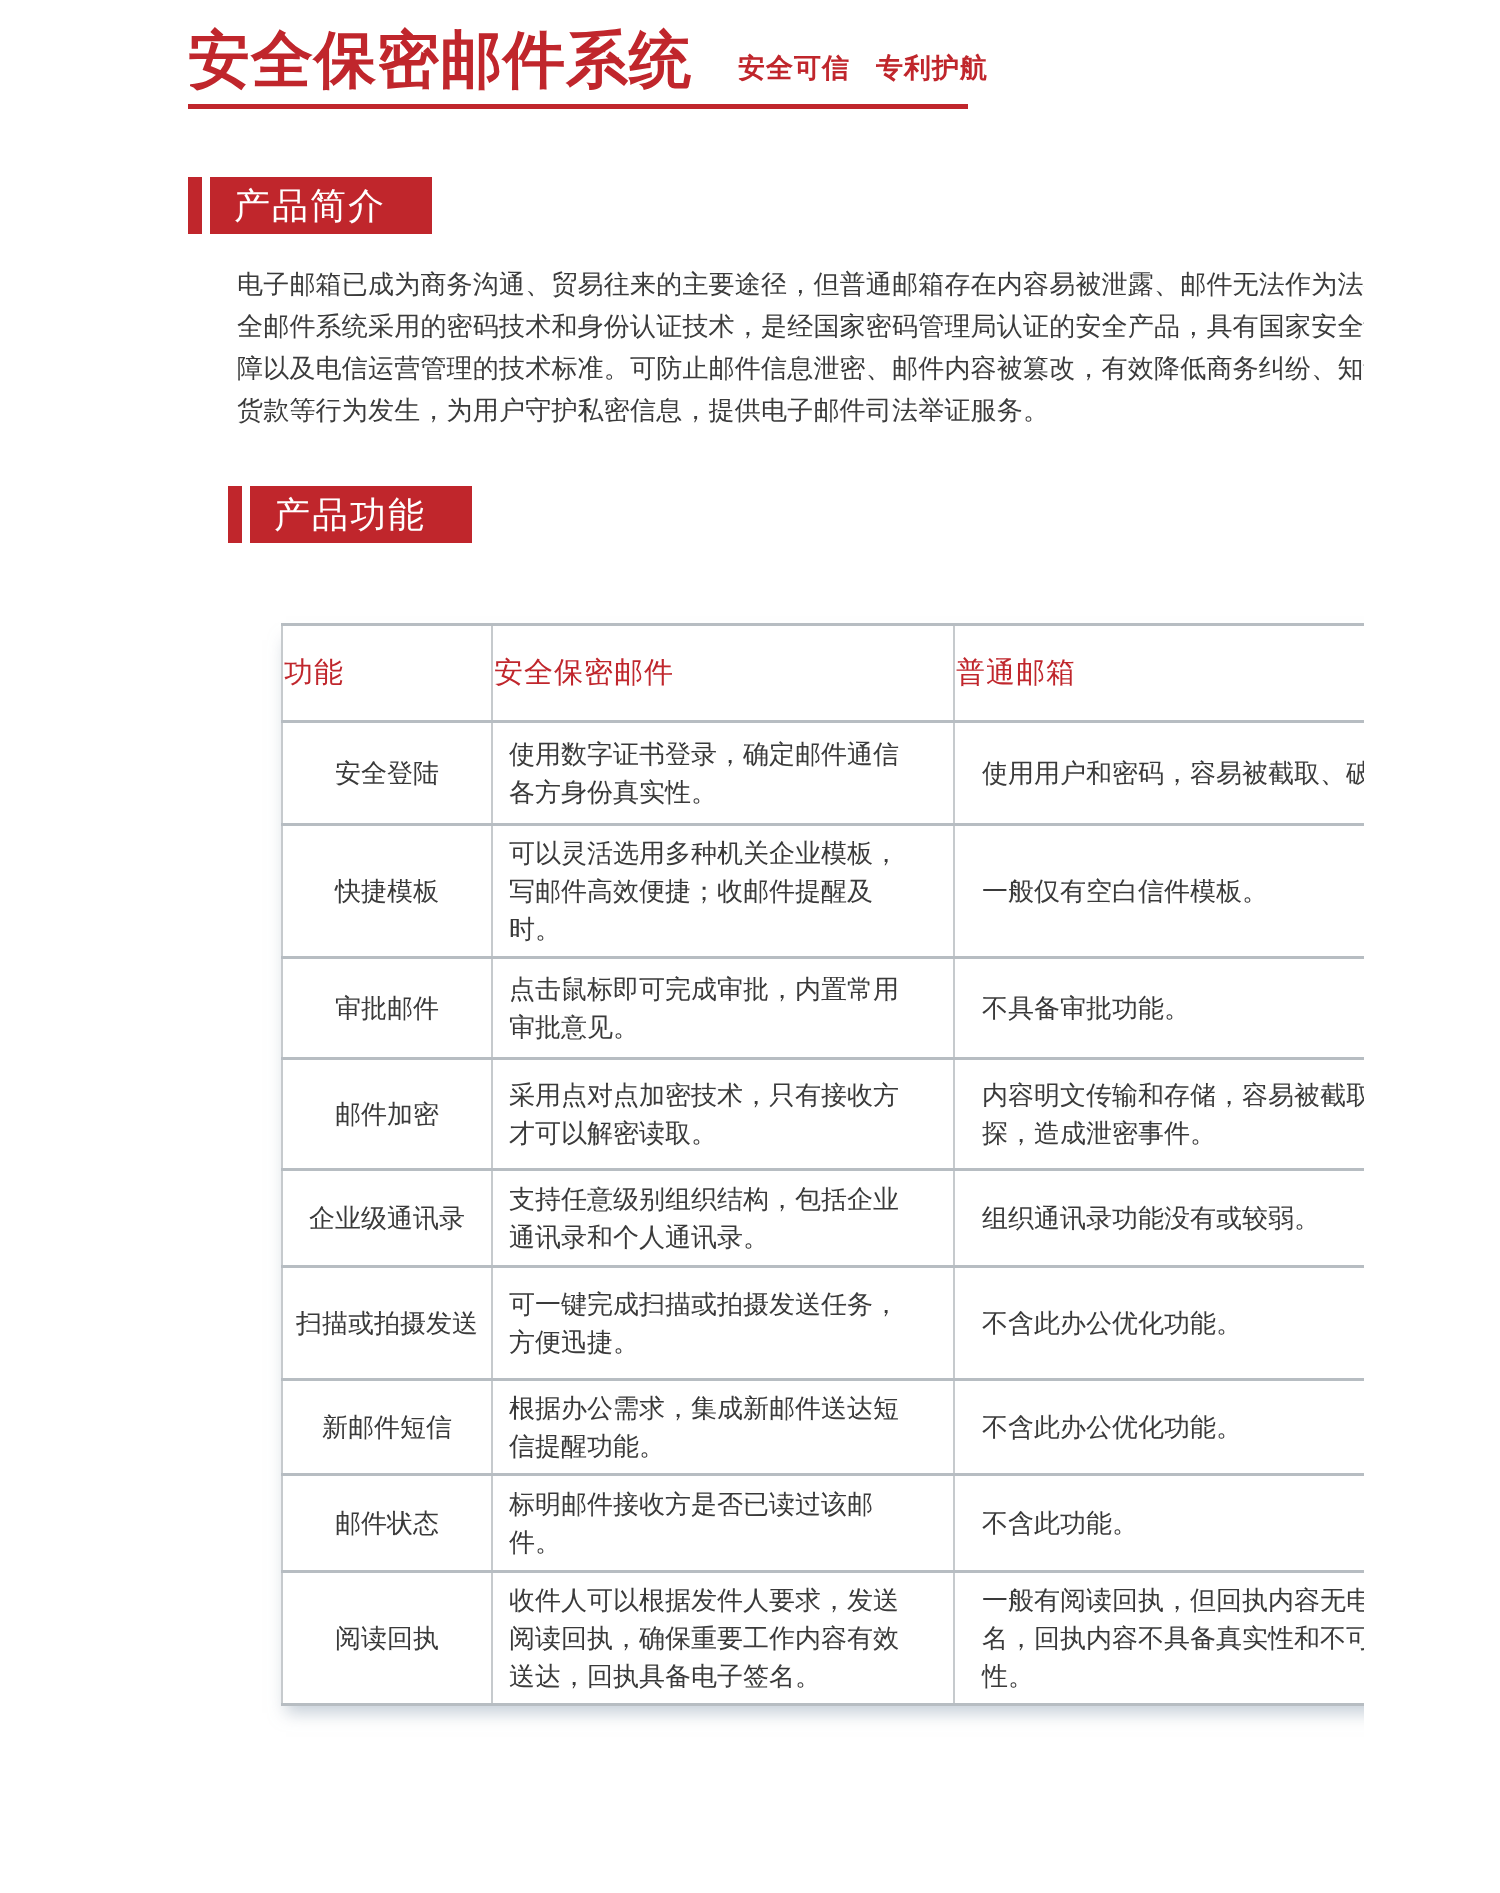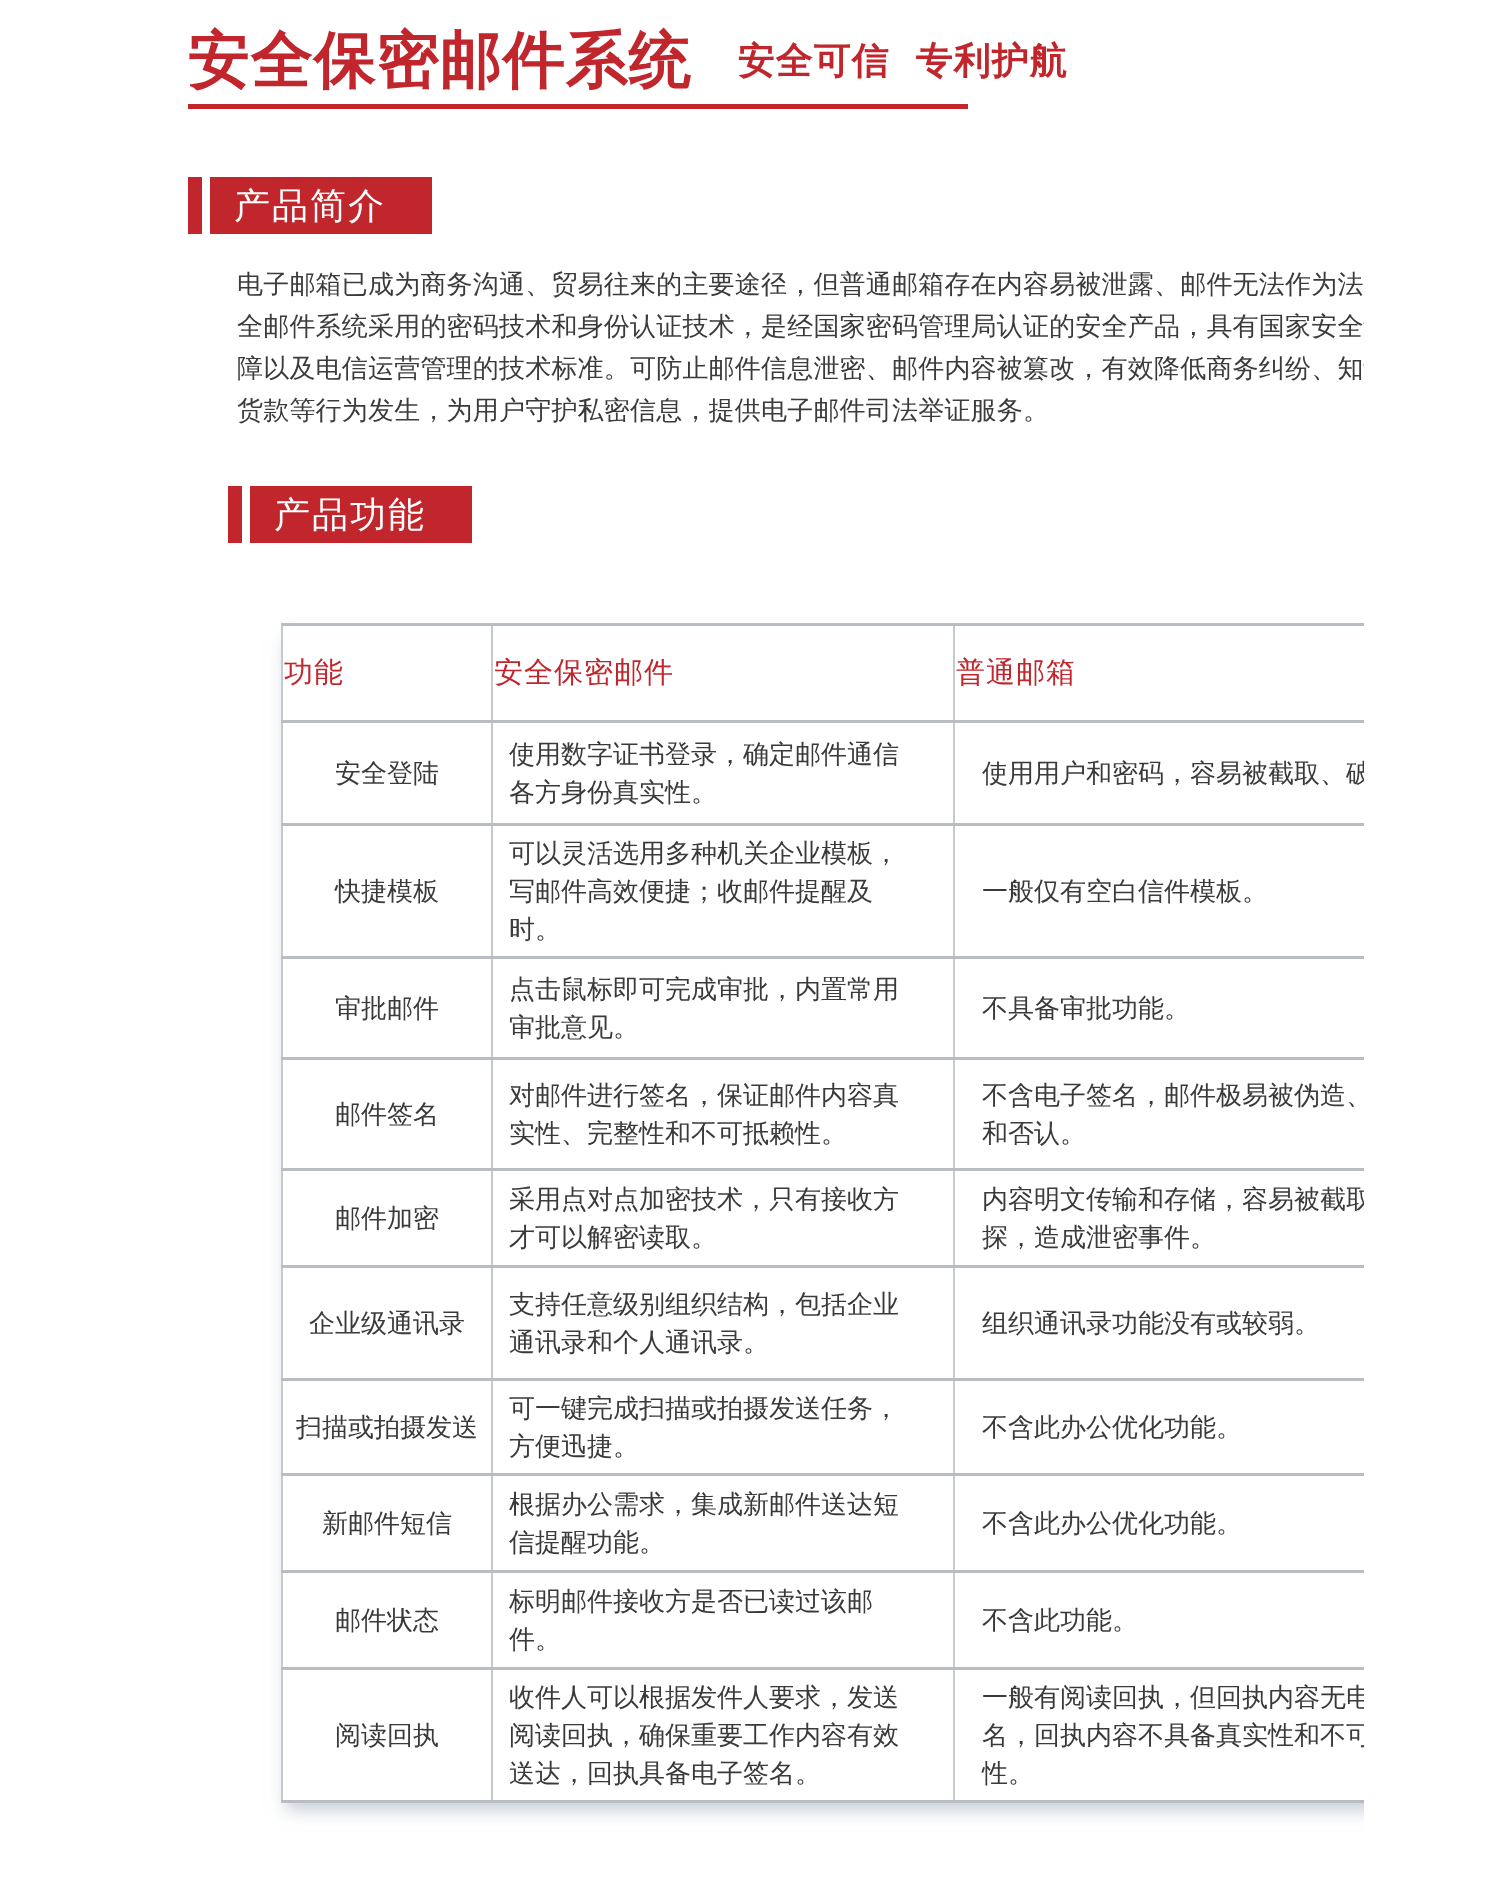--- a/index.html
+++ b/index.html
@@ -20,21 +20,21 @@
     margin:0;
     font-size:62px;line-height:1.1;
     font-weight:900;
     color:#c0262c;
     letter-spacing:1px;
   }
   .page-subtitle{
     display:flex;gap:26px;
     margin-left:46px;
     padding-bottom:8px;
-    font-size:37px;font-weight:800;
+    font-size:27px;font-weight:800;
     color:#c0262c;
     letter-spacing:1px;
   }
   .title-underline{
     position:absolute;left:52px;top:104px;
     width:780px;height:5px;
     background:#c0262c;
   }
   
   .section-label{
@@ -166,25 +166,20 @@
     <td>可以灵活选用多种机关企业模板，写邮件高效便捷；收邮件提醒及时。</td>
     <td>一般仅有空白信件模板。</td>
   </tr>
 
   <tr>
     <td>审批邮件</td>
     <td>点击鼠标即可完成审批，内置常用审批意见。</td>
     <td>不具备审批功能。</td>
   </tr>
 
-  <tr>
-    <td>邮件签名</td>
-    <td>对邮件进行签名，保证邮件内容真实性、完整性和不可抵赖性。</td>
-    <td>不含电子签名，邮件极易被伪造、篡改和否认。</td>
-  </tr>
 
   <tr>
     <td>邮件加密</td>
     <td>采用点对点加密技术，只有接收方才可以解密读取。</td>
     <td>内容明文传输和存储，容易被截取、窥探，造成泄密事件。</td>
   </tr>
 
   <tr>
     <td>企业级通讯录</td>
     <td>支持任意级别组织结构，包括企业通讯录和个人通讯录。</td>

